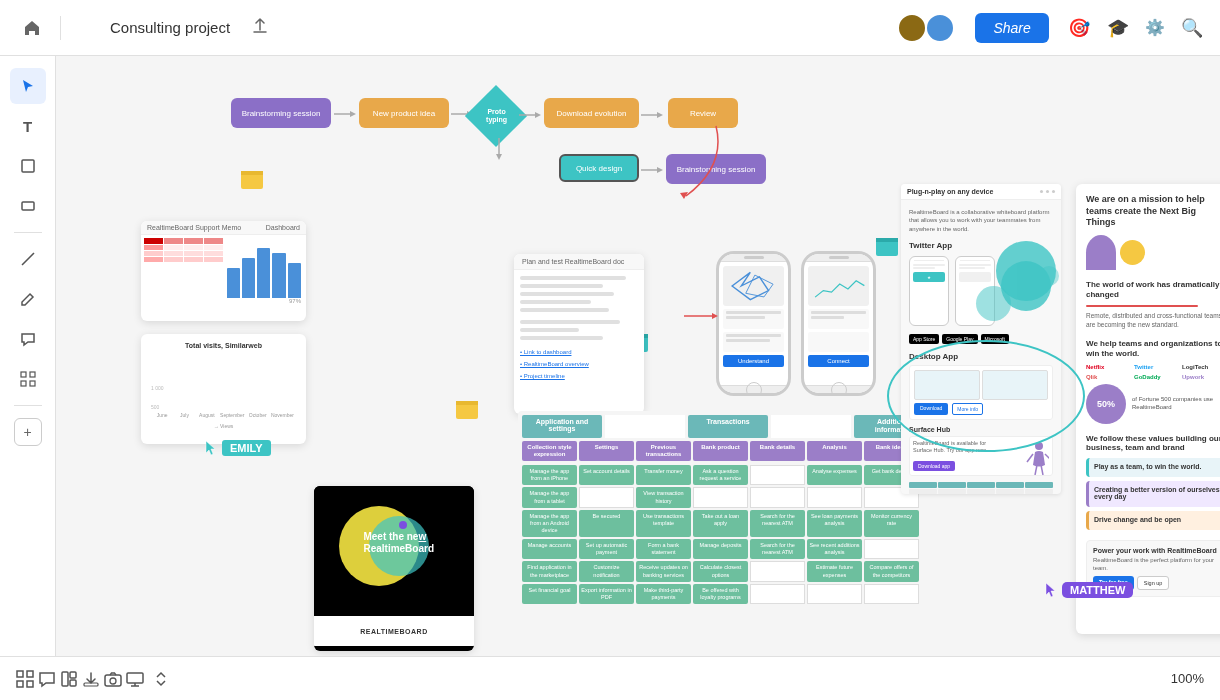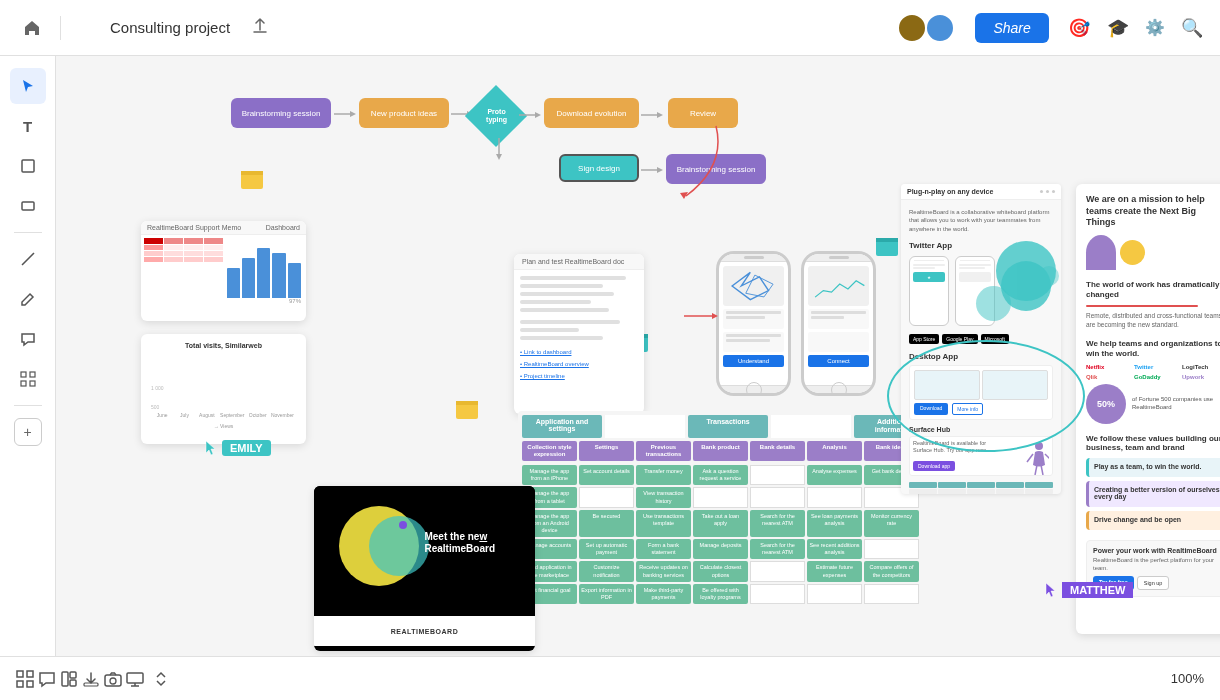--- a/index.html
+++ b/index.html
@@ -243,21 +243,21 @@
     <div class="flow-node" style="left:175px;top:42px;width:100px;height:30px;background:#8B6FC7;font-size:8px;">
       Brainstorming session
     </div>
 
     <svg class="connector" style="left:278px;top:53px;width:25px;height:10px;">
       <line x1="0" y1="5" x2="20" y2="5" stroke="#aaa" stroke-width="1.5"></line>
       <polygon points="16,2 22,5 16,8" fill="#aaa"></polygon>
     </svg>
 
     <div class="flow-node" style="left:303px;top:42px;width:90px;height:30px;background:#E8A84A;font-size:8px;">
-      New product ideas
+      New product idea
     </div>
 
     <svg class="connector" style="left:395px;top:53px;width:25px;height:10px;">
       <line x1="0" y1="5" x2="20" y2="5" stroke="#aaa" stroke-width="1.5"></line>
       <polygon points="16,2 22,5 16,8" fill="#aaa"></polygon>
     </svg>
 
     <div style="position:absolute;left:418px;top:38px;width:44px;height:44px;background:#3DC4C4;transform:rotate(45deg);display:flex;align-items:center;justify-content:center;">
       <span style="transform:rotate(-45deg);font-size:7px;color:#fff;font-weight:600;text-align:center;line-height:1.1;">Proto<br>typing</span>
     </div>
@@ -279,21 +279,21 @@
     <div class="flow-node" style="left:612px;top:42px;width:70px;height:30px;background:#E8A84A;font-size:8px;">
       Review
     </div>
 
     <svg class="connector" style="left:438px;top:82px;width:10px;height:25px;">
       <line x1="5" y1="0" x2="5" y2="20" stroke="#aaa" stroke-width="1.5"></line>
       <polygon points="2,16 5,22 8,16" fill="#aaa"></polygon>
     </svg>
 
     <div class="flow-node" style="left:503px;top:98px;width:80px;height:28px;background:#3DC4C4;font-size:8px;border:2px solid #555;">
-      Sign design
+      Quick design
     </div>
 
     <svg class="connector" style="left:585px;top:109px;width:25px;height:10px;">
       <line x1="0" y1="5" x2="20" y2="5" stroke="#aaa" stroke-width="1.5"></line>
       <polygon points="16,2 22,5 16,8" fill="#aaa"></polygon>
     </svg>
 
     <div class="flow-node" style="left:610px;top:98px;width:100px;height:30px;background:#8B6FC7;font-size:8px;">
       Brainstorming session
     </div>
@@ -539,21 +539,21 @@
         <div style="background:#6DBF9E;color:#fff;font-size:5.5px;padding:3px 2px;border-radius:2px;text-align:center;line-height:1.3;">Set financial goal</div>
         <div style="background:#6DBF9E;color:#fff;font-size:5.5px;padding:3px 2px;border-radius:2px;text-align:center;line-height:1.3;">Export information in PDF</div>
         <div style="background:#6DBF9E;color:#fff;font-size:5.5px;padding:3px 2px;border-radius:2px;text-align:center;line-height:1.3;">Make third-party payments</div>
         <div style="background:#6DBF9E;color:#fff;font-size:5.5px;padding:3px 2px;border-radius:2px;text-align:center;line-height:1.3;">Be offered with loyalty programs</div>
         <div style="background:#fff;border:1px solid #ddd;"></div>
         <div style="background:#fff;border:1px solid #ddd;"></div>
         <div style="background:#fff;border:1px solid #ddd;"></div>
       </div>
     </div>
 
-    <div class="pres-card" style="left:258px;top:430px;width:221px;height:165px;background:#000;">
+    <div class="pres-card" style="left:258px;top:430px;width:160px;height:165px;background:#000;">
       <div style="padding:15px 20px;background:#000;">
 
         <div style="position:relative;height:100px;">
           <div style="position:absolute;left:5px;top:5px;width:80px;height:80px;background:#F5E642;border-radius:50%;opacity:0.9;"></div>
           <div style="position:absolute;left:35px;top:15px;width:60px;height:60px;background:#3DC4C4;border-radius:50%;opacity:0.7;"></div>
           <div style="position:absolute;left:65px;top:20px;width:8px;height:8px;background:#7B4FE0;border-radius:50%;"></div>
           <div style="position:absolute;right:20px;top:30px;color:#fff;font-size:10px;font-weight:700;line-height:1.2;z-index:2;">
             Meet the ne<span style="text-decoration:underline;">w</span><br>RealtimeBoard
           </div>
         </div>
@@ -729,17 +729,17 @@
       <svg width="14" height="18" viewBox="0 0 14 18" style="flex-shrink:0;">
         <path d="M2 2L2 14L5 11L7 16L9 15L7 10L11 10Z" fill="#3DC4C4" stroke="#fff" stroke-width="0.5"></path>
       </svg>
       <div class="cursor-label" style="background:#3DC4C4;font-size:11px;font-weight:700;padding:2px 8px;border-radius:3px;">EMILY</div>
     </div>
 
     <div class="user-cursor" style="position:absolute;left:988px;top:525px;z-index:50;">
       <svg width="14" height="18" viewBox="0 0 14 18" style="flex-shrink:0;">
         <path d="M2 2L2 14L5 11L7 16L9 15L7 10L11 10Z" fill="#7B4FE0" stroke="#fff" stroke-width="0.5"></path>
       </svg>
-      <div class="cursor-label" style="background:#7B4FE0;font-size:11px;font-weight:700;padding:2px 8px;border-radius:0;">MATTHEW</div>
+      <div class="cursor-label" style="background:#7B4FE0;font-size:11px;font-weight:700;padding:2px 8px;border-radius:5px;">MATTHEW</div>
     </div>
 
   </div>
 </div>
 
 </body></html>

